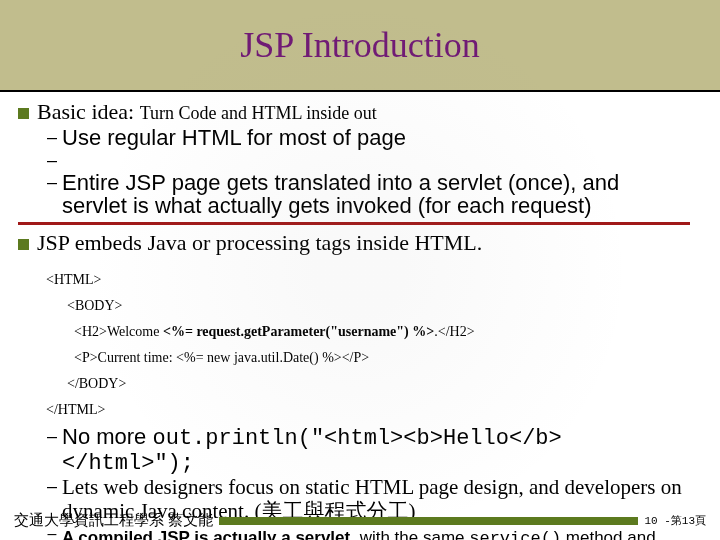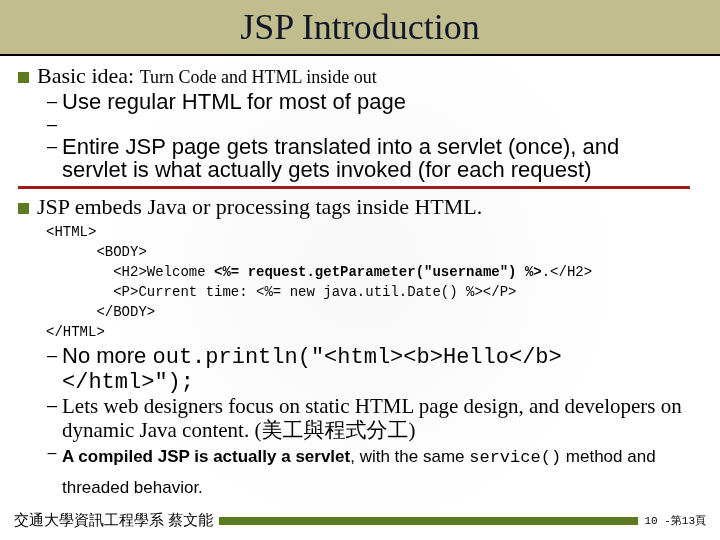--- a/index.html
+++ b/index.html
@@ -1,31 +1,31 @@
 <!DOCTYPE html>
 <html><head>
 <meta charset="utf-8">
 <style>
 body{margin:0;font-family:"Times New Roman",serif;background:#fff;width:720px;height:540px;overflow:hidden;position:relative}
 .watermark{position:absolute;inset:0;opacity:0.05;background:radial-gradient(circle at 50% 50%,#888 10%,transparent 60%);pointer-events:none}
 .title-band{background:#c1bd8d;padding:6px 0;text-align:center}
-.title-band h1{margin:0;font-family:"Times New Roman",serif;font-size:36px;font-weight:normal;color:#0f172a}
+.title-band h1{margin:18px;font-family:"Times New Roman",serif;font-size:36px;font-weight:normal;color:#701a75}
 .sep{height:2px;background:#000}
 .content{padding:4px 30px 0 18px}
 .bullet-row{display:flex;align-items:flex-start;margin:3px 0 0 0}
 .dash-row{display:flex;align-items:flex-start;margin:0 0 0 28px}
 .sub-dash-row{display:flex;align-items:flex-start;margin:0 0 0 28px}
 .sq{width:11px;height:11px;background:#5c7a1f;margin:9px 8px 0 0;flex:none}
 .dash{width:12px;text-align:center;font-family:Arial,sans-serif;font-size:18px;line-height:22px;color:#000;margin-right:4px;flex:none}
 .sub-dash{width:12px;text-align:center;font-family:Arial,sans-serif;font-size:16px;line-height:22px;color:#000;margin-right:4px;flex:none}
 .p1{font-size:22px;font-family:"Times New Roman",serif;line-height:26px}
 .p1b{font-size:18px;font-family:"Times New Roman",serif}
 .p2{font-size:22px;font-family:Arial,sans-serif;line-height:23px}
 .p3{font-size:17px;font-family:Arial,sans-serif;line-height:30px}
-.code-block{font-family:Liberation Mono, monospace;font-size:14px;line-height:20px;margin:2px 0 2px 28px;white-space:pre}
+.code-block{font-family:Liberation Serif, serif;font-size:14px;line-height:26px;margin:11px 0 2px 28px;white-space:pre}
 .code-inline{font-family:"Courier New",monospace}
 .bold{font-weight:bold}
 .red-sep{height:3px;background:#a01818;margin:5px 0}
 .footer{position:absolute;left:0;right:0;bottom:10px;padding:0 14px}
 .footer-inner{display:flex;align-items:center}
 .fleft{font-family:Arial,sans-serif;font-size:15px;white-space:nowrap}
 .fbar{flex:1;height:8px;background:#5c7a1f;margin:0 6px}
 .fright{font-family:Liberation Mono, monospace;font-size:11px;white-space:nowrap}
 </style>
 </head>

